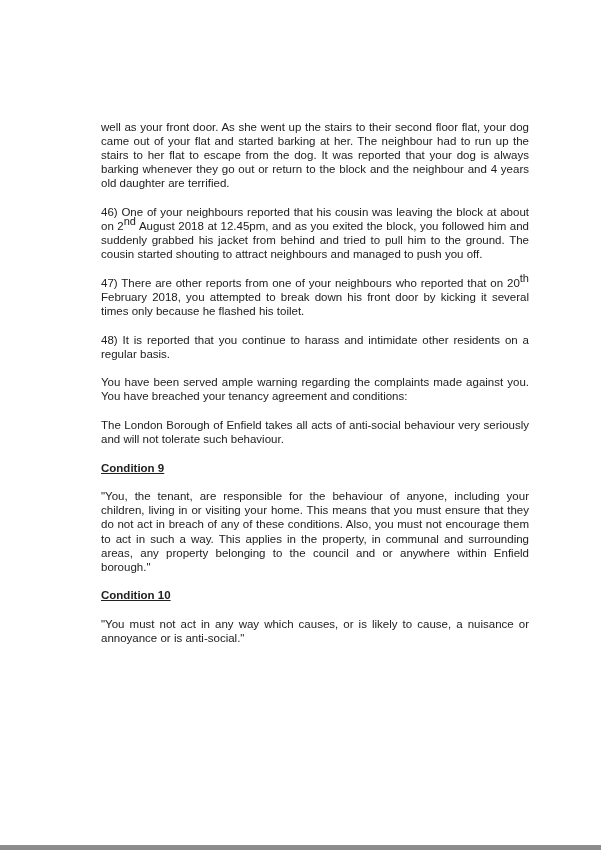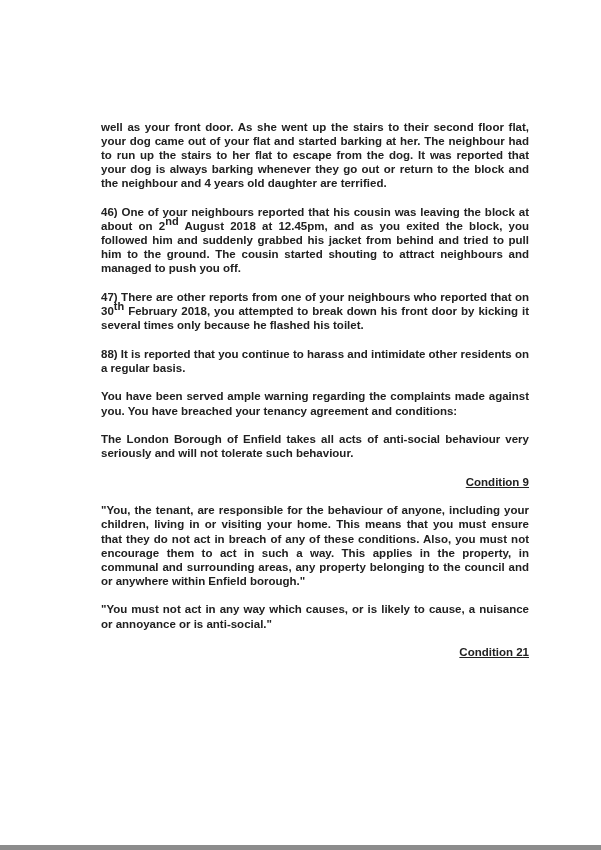--- a/index.html
+++ b/index.html
@@ -19,30 +19,29 @@
     left: 101px;
     top: 120px;
     width: 428px;
     color: #212121;
     font-size: 11.5px;
     line-height: 14.1px;
   }
   .para {
     margin: 0 0 14.5px 0;
     text-align: justify;
-    font-weight: bold;
   }
   .para:last-child {
     margin-bottom: 0;
   }
   .condition-heading {
     margin: 0 0 14.5px 0;
     font-weight: bold;
     text-decoration: underline;
-    text-align: right;
+    text-align: left;
   }
   sup.ord {
     font-size: 11px;
     line-height: 0;
     vertical-align: super;
   }
   .window-bottom-edge {
     position: absolute;
     left: 0;
     bottom: 0;
@@ -53,32 +52,32 @@
 </style>
 </head>
 <body>
 
 <div class="doc-page">
 
   <p class="para">well as your front door. As she went up the stairs to their second floor flat, your dog came out of your flat and started barking at her. The neighbour had to run up the stairs to her flat to escape from the dog. It was reported that your dog is always barking whenever they go out or return to the block and the neighbour and 4 years old daughter are terrified.</p>
 
   <p class="para"><span>46) One of your neighbours reported that his cousin was leaving the block at about on 2</span><sup class="ord">nd</sup><span> August 2018 at 12.45pm, and as you exited the block, you followed him and suddenly grabbed his jacket from behind and tried to pull him to the ground. The cousin started shouting to attract neighbours and managed to push you off.</span></p>
 
-  <p class="para"><span>47) There are other reports from one of your neighbours who reported that on 30</span><sup class="ord">th</sup><span> February 2018, you attempted to break down his front door by kicking it several times only because he flashed his toilet.</span></p>
+  <p class="para"><span>47) There are other reports from one of your neighbours who reported that on 20</span><sup class="ord">th</sup><span> February 2018, you attempted to break down his front door by kicking it several times only because he flashed his toilet.</span></p>
 
-  <p class="para">88) It is reported that you continue to harass and intimidate other residents on a regular basis.</p>
+  <p class="para">48) It is reported that you continue to harass and intimidate other residents on a regular basis.</p>
 
   <p class="para">You have been served ample warning regarding the complaints made against you. You have breached your tenancy agreement and conditions:</p>
 
   <p class="para">The London Borough of Enfield takes all acts of anti-social behaviour very seriously and will not tolerate such behaviour.</p>
 
   <p class="condition-heading">Condition 9</p>
 
   <p class="para">"You, the tenant, are responsible for the behaviour of anyone, including your children, living in or visiting your home. This means that you must ensure that they do not act in breach of any of these conditions. Also, you must not encourage them to act in such a way. This applies in the property, in communal and surrounding areas, any property belonging to the council and or anywhere within Enfield borough."</p>
 
+  <p class="condition-heading">Condition 10</p>
 
   <p class="para">"You must not act in any way which causes, or is likely to cause, a nuisance or annoyance or is anti-social."</p>
 
-  <p class="condition-heading">Condition 21</p>
 
 </div>
 
 <div class="window-bottom-edge"></div>
 
 </body></html>

